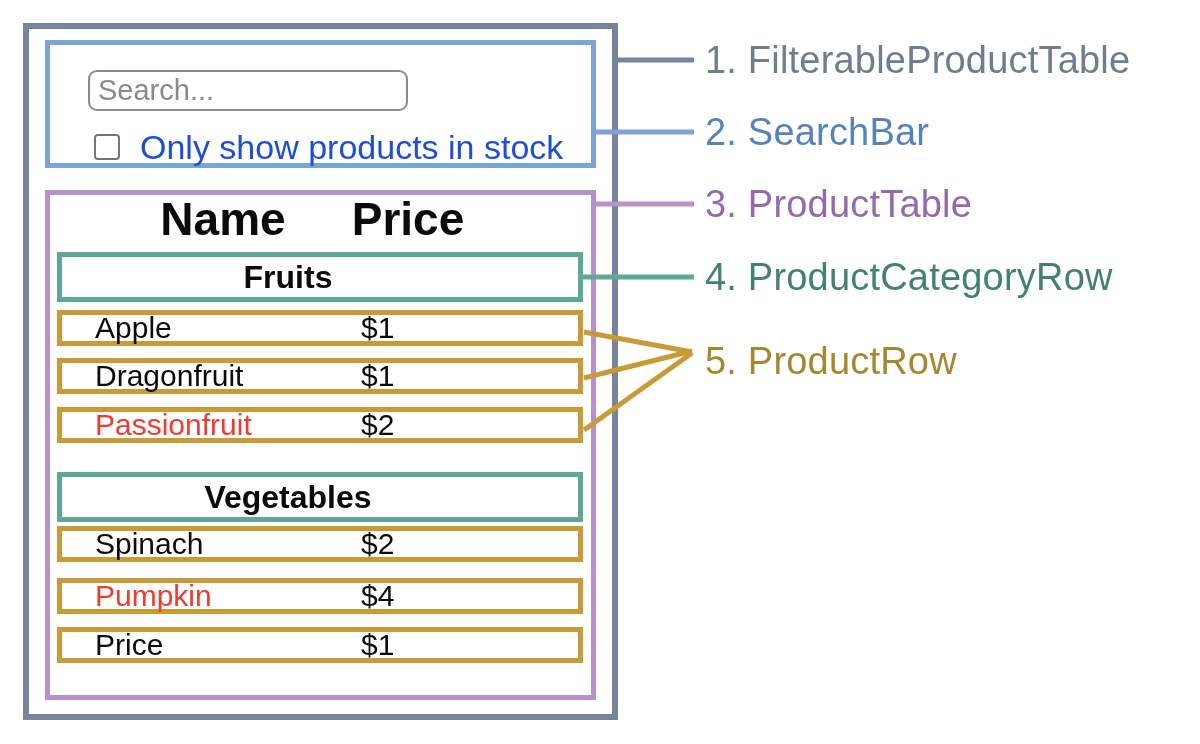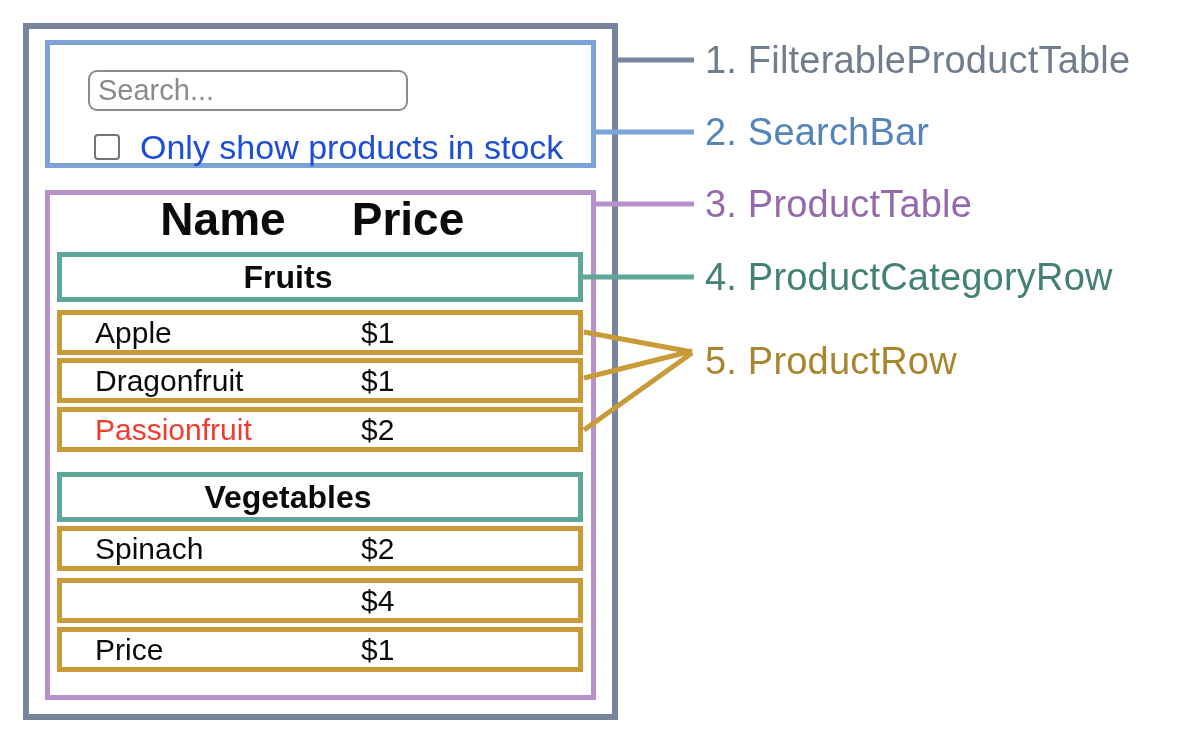--- a/index.html
+++ b/index.html
@@ -39,21 +39,21 @@
   }
   
   .category-row{
     left:57px;width:526px;height:50px;
     border:5px solid #5fa897;
     display:flex;align-items:center;justify-content:center;
     padding-right:64px;
   }
   .category-row span{font-size:32px;font-weight:bold;color:#0b0b0b;}
   .product-row{
-    left:57px;width:526px;height:45px;
+    left:57px;width:526px;height:36px;
     border:5px solid #c89a38;
     display:flex;align-items:center;
   }
   .product-row .p-name{margin-left:33px;font-size:30px;color:#0b0b0b;}
   .product-row .p-price{position:absolute;left:299px;font-size:30px;color:#0b0b0b;}
   
   .comp-label{
     left:705px;transform:translateY(-50%);
     font-size:38px;white-space:nowrap;letter-spacing:0.2px;
   }
@@ -98,20 +98,21 @@
         <span class="p-price">$2</span>
       </div>
       <div class="abs category-row" style="top: 472px; border-color: rgb(95, 168, 151);">
         <span>Vegetables</span>
       </div>
       <div class="abs product-row" style="top: 526px; border-color: rgb(200, 154, 56);">
         <span class="p-name" style="color: rgb(11, 11, 11);">Spinach</span>
         <span class="p-price">$2</span>
       </div>
       <div class="abs product-row" style="top: 578px; border-color: rgb(200, 154, 56);">
+        <span class="p-name" style="color: rgb(242, 59, 45);">Pumpkin</span>
         <span class="p-price">$4</span>
       </div>
       <div class="abs product-row" style="top: 627px; border-color: rgb(200, 154, 56);">
         <span class="p-name" style="color: rgb(11, 11, 11);">Price</span>
         <span class="p-price">$1</span>
       </div>
     </div>
 
   <svg id="lines" class="abs" viewBox="0 0 1200 744" xmlns="http://www.w3.org/2000/svg">
     <line x1="618" y1="60" x2="694" y2="60" stroke-width="5" stroke="#77859c"></line>

